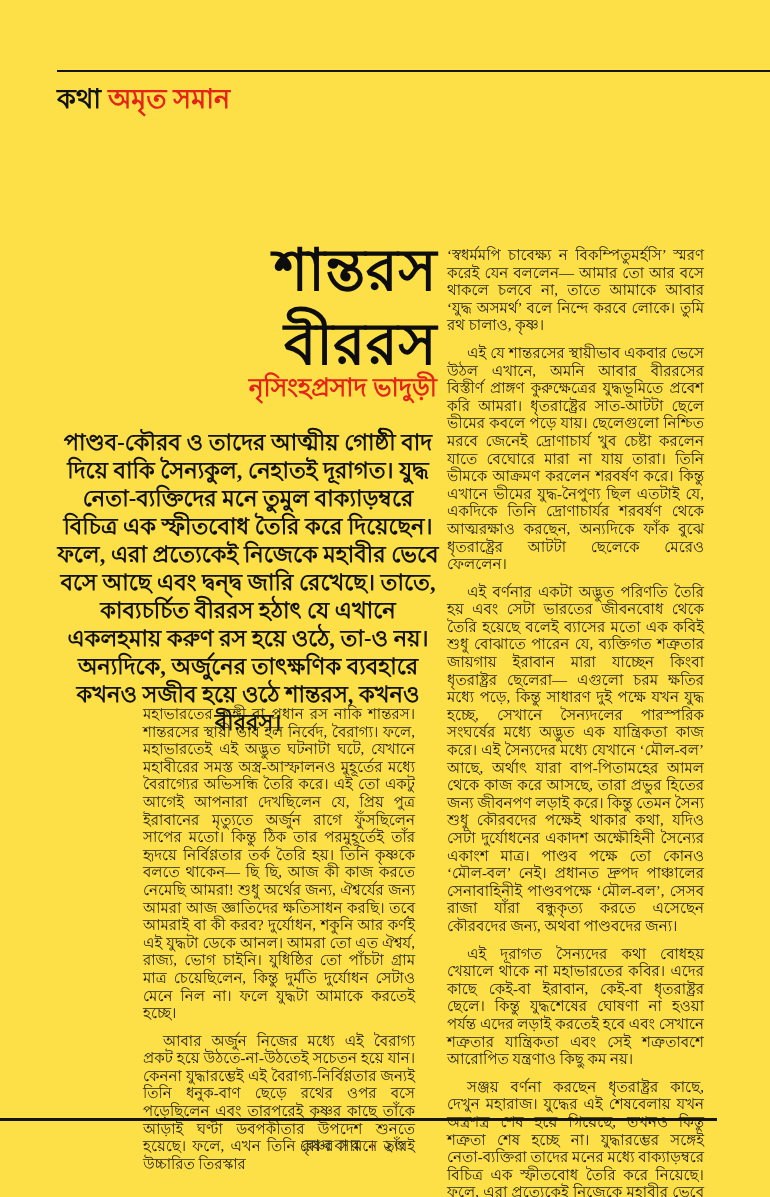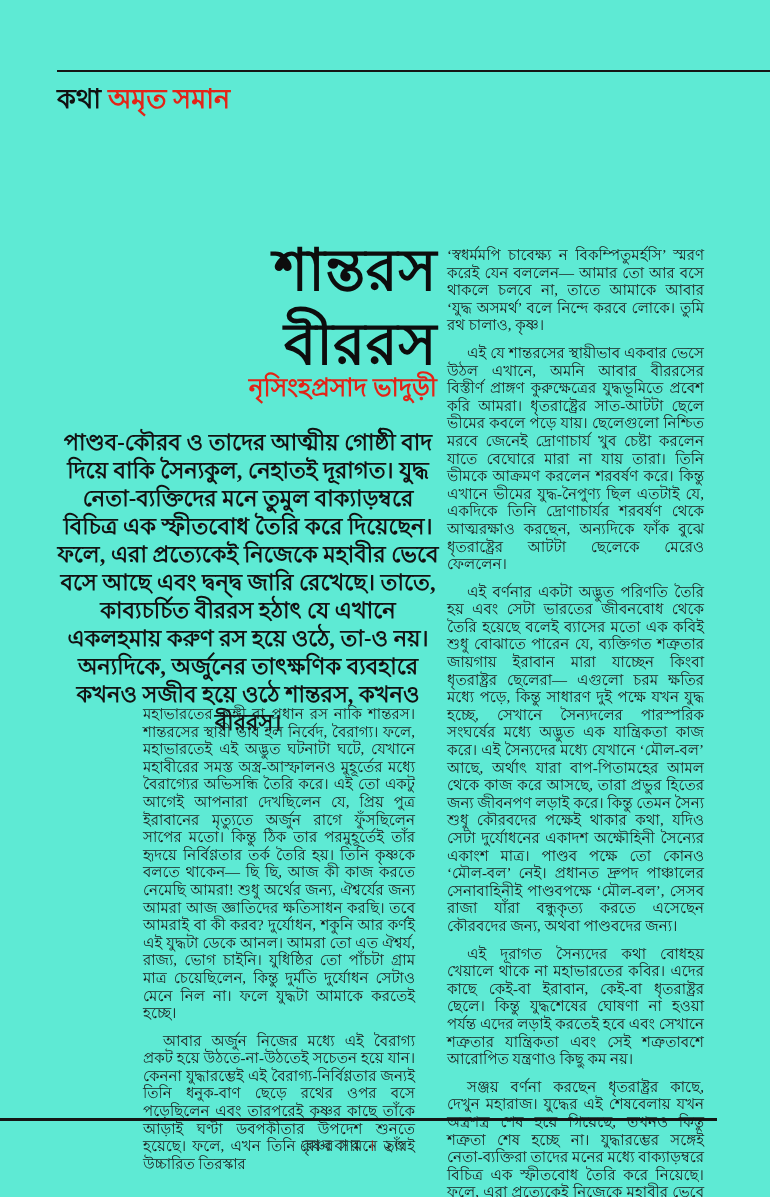--- a/index.html
+++ b/index.html
@@ -1,21 +1,21 @@
 <!DOCTYPE html>
 <html lang="bn"><head>
 <meta charset="utf-8">
 <style>
   html, body { margin: 0; padding: 0; }
   body { background: #ffffff; }
   .page {
     position: relative;
     width: 770px;
     height: 1197px;
-    background: #5eead4;
+    background: #fde047;
     overflow: hidden;
     font-family: "Liberation Serif", "DejaVu Serif", serif;
     color: #1a1a1a;
   }
   .rule-top {
     position: absolute;
     left: 57px; top: 70px;
     width: 713px; height: 2px;
     background: #151515;
   }

